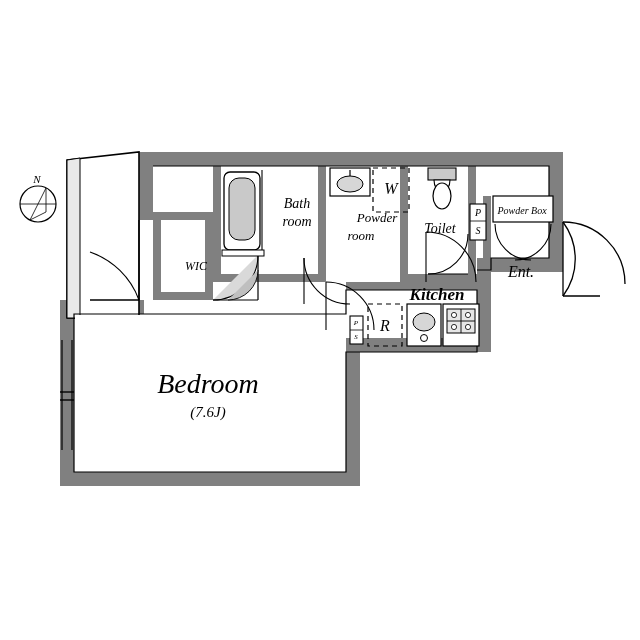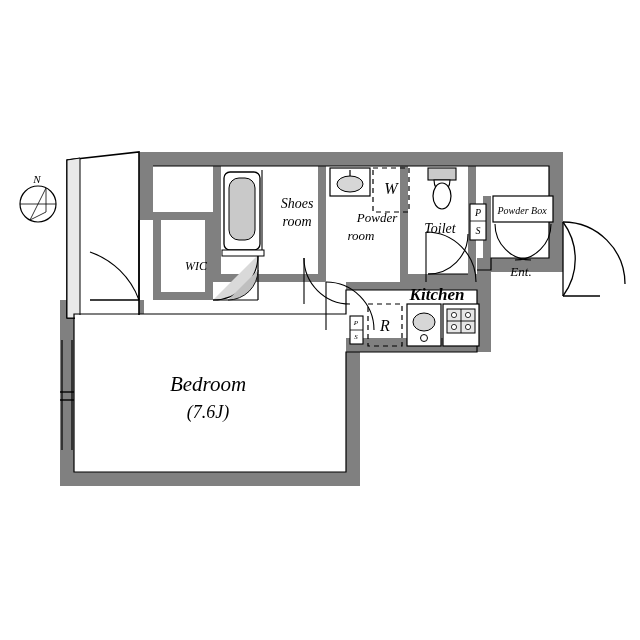--- a/index.html
+++ b/index.html
@@ -201,36 +201,36 @@
   <g>
     <circle cx="38" cy="204" r="18" fill="#ffffff" stroke="#000000" stroke-width="1.2"></circle>
     <path d="M46,188 L30,220 L38,204 Z" fill="#000000"></path>
     <path d="M46,188 L30,220 L46,212 Z" fill="#ffffff" stroke="#000000" stroke-width="0.8"></path>
     <line x1="20" y1="204" x2="56" y2="204" stroke="#000000" stroke-width="0.8"></line>
   </g>
 </svg>
 
 <div class="lbl center lbl-italic" style="left:37px; top:179px; font-size:11px;">N</div>
 
-<div class="lbl center lbl-italic" style="left:208px; top:384px; font-size:21px;">Bedroom</div>
-<div class="lbl center lbl-italic" style="left:208px; top:412px; font-size:18px;">(7.6J)</div>
+<div class="lbl center lbl-italic" style="left:208px; top:384px; font-size:28px;">Bedroom</div>
+<div class="lbl center lbl-italic" style="left:208px; top:412px; font-size:15px;">(7.6J)</div>
 
 <div class="lbl center lbl-italic" style="left:196px; top:266px; font-size:12px;">WIC</div>
 
-<div class="lbl center lbl-italic" style="left:297px; top:204px; font-size:14px;">Shoes</div>
+<div class="lbl center lbl-italic" style="left:297px; top:204px; font-size:14px;">Bath</div>
 <div class="lbl center lbl-italic" style="left:297px; top:222px; font-size:14px;">room</div>
 
 <div class="lbl center lbl-italic" style="left:361px; top:218px; font-size:13px;margin-left:16px;">Powder</div>
 <div class="lbl center lbl-italic" style="left:361px; top:236px; font-size:13px;">room</div>
 
 <div class="lbl center lbl-italic" style="left:440px; top:229px; font-size:14px;">Toilet</div>
 
 <div class="lbl center lbl-italic lbl-bold" style="left:437px; top:295px; font-size:17px;">Kitchen</div>
 
-<div class="lbl center lbl-italic" style="left:521px; top:272px; font-size:13px;">Ent.</div>
+<div class="lbl center lbl-italic" style="left:521px; top:272px; font-size:16px;">Ent.</div>
 
 <div class="lbl center lbl-italic" style="left:522px; top:210px; font-size:10px;">Powder Box</div>
 
 <div class="lbl center lbl-italic" style="left:391px; top:189px; font-size:16px;">W</div>
 <div class="lbl center lbl-italic" style="left:385px; top:326px; font-size:16px;">R</div>
 <div class="lbl center lbl-italic" style="left:478px; top:212px; font-size:10px;">P</div>
 <div class="lbl center lbl-italic" style="left:478px; top:230px; font-size:10px;">S</div>
 <div class="lbl center lbl-italic" style="left:356px; top:323px; font-size:7px;">P</div>
 <div class="lbl center lbl-italic" style="left:356px; top:337px; font-size:7px;">S</div>
 

